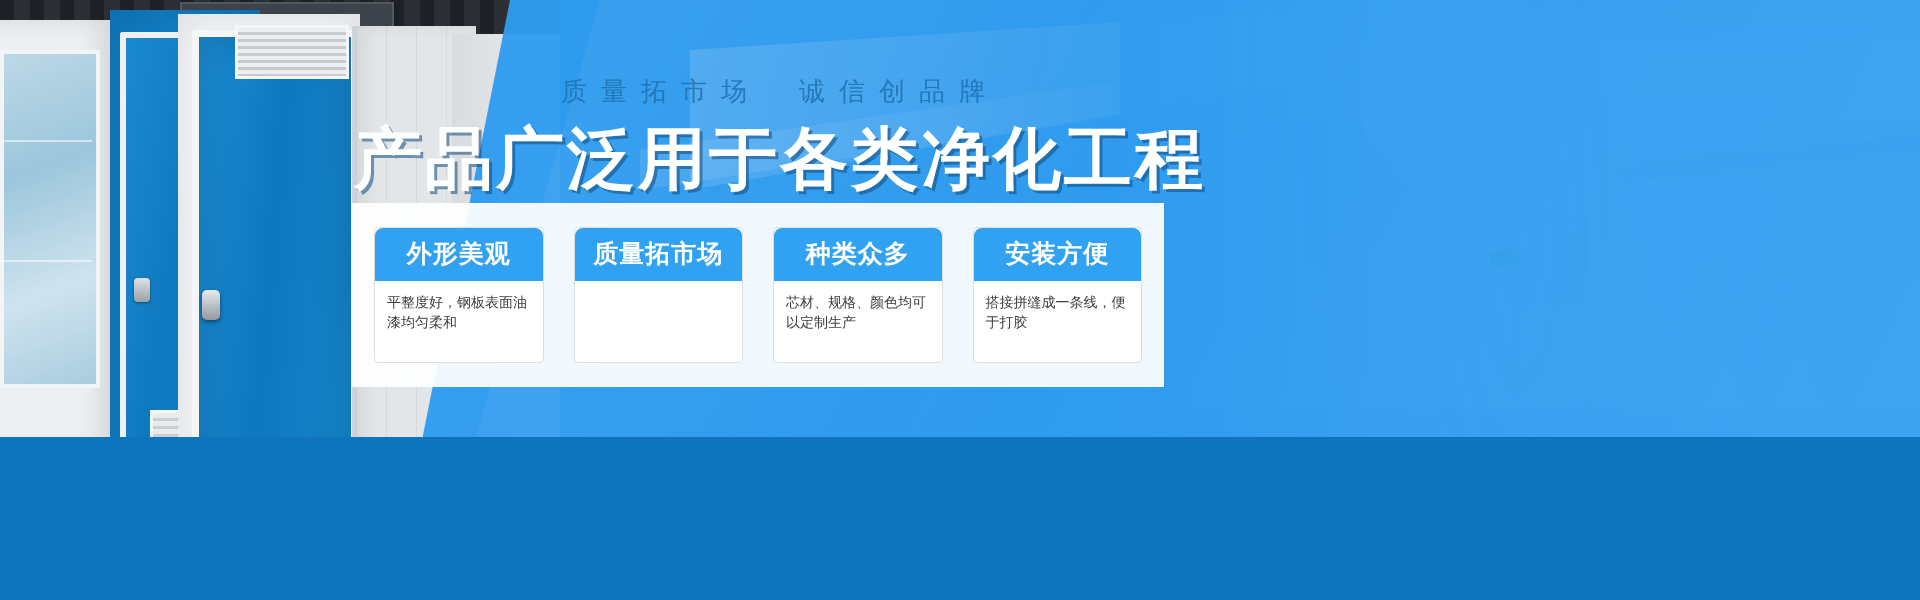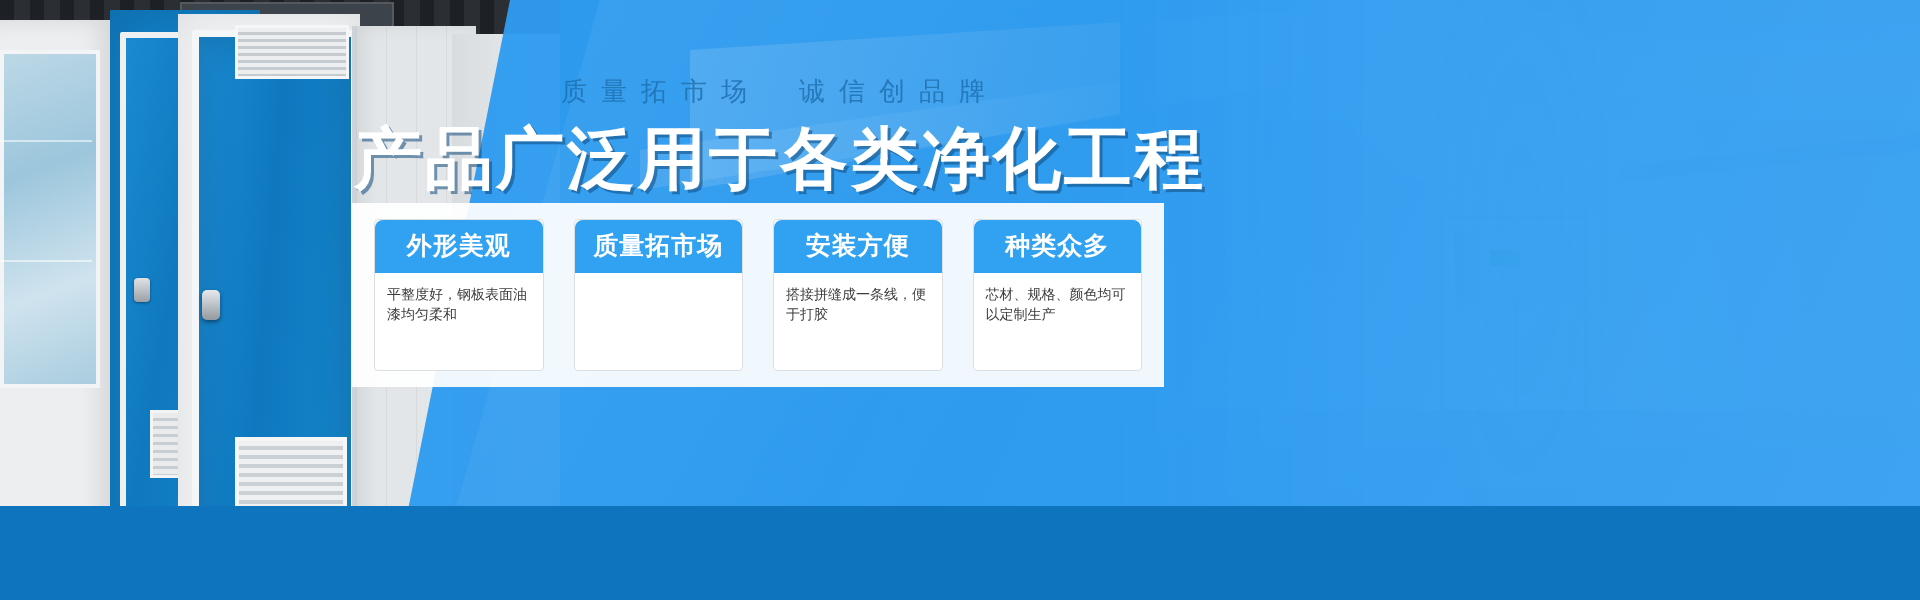--- a/index.html
+++ b/index.html
@@ -1,21 +1,21 @@
 <!DOCTYPE html>
 <html><head>
 <meta charset="utf-8">
 <style>
   html,body{margin:0;padding:0;}
   body{
     width:1920px;height:600px;overflow:hidden;
     font-family:"Liberation Sans","DejaVu Sans",sans-serif;
     background:#0d74bd;
   }
-  #banner{position:relative;width:1920px;height:506px;overflow:hidden;}
+  #banner{position:relative;width:1920px;height:437px;overflow:hidden;}
 
   
   .photo-left{
     position:absolute;left:0;top:0;width:560px;height:600px;overflow:hidden;
     background:linear-gradient(180deg,#2a2e33 0%,#3b4045 4%,#55585c 7%,#8d9196 9%,#cfd3d6 12%,#e8eaec 16%,#dfe2e4 100%);
   }
   .pl-ceiling{position:absolute;left:0;top:0;width:560px;height:34px;
     background:repeating-linear-gradient(90deg,#1d2024 0 14px,#2b2f34 14px 30px);}
   .pl-ceiling:after{content:"";position:absolute;left:180px;top:2px;width:210px;height:26px;
     background:#3d434a;border:2px solid #53595f;}
@@ -125,21 +125,21 @@
     font-size:68px;font-weight:bold;color:#ffffff;letter-spacing:3px;white-space:nowrap;
     text-shadow:3px 3px 0 rgba(16,74,126,.55);
     font-family:"Liberation Sans","DejaVu Sans",sans-serif;
   }
 
   
   .panel-wrap{
     position:absolute;left:352px;top:203px;width:812px;height:184px;
     background:rgba(255,255,255,.93);
   }
-  .cards{display:flex;gap:30px;padding:16px 22px;box-sizing:border-box;height:100%;}
+  .cards{display:flex;gap:30px;padding:24px 22px;box-sizing:border-box;height:100%;}
   .card{
     flex:1 1 0;background:#ffffff;border:1px solid #dcdfe2;border-radius:4px;
     display:flex;flex-direction:column;overflow:hidden;
   }
   .card-head{
     background:#31a1f2;color:#ffffff;font-size:25px;font-weight:bold;
     text-align:center;padding:9px 4px 11px;border-radius:8px 8px 0 0;letter-spacing:1px;
     font-family:"Liberation Sans","DejaVu Sans",sans-serif;
   }
   .card-body{
@@ -213,23 +213,23 @@
   <div class="panel-wrap">
     <div class="cards">
       <div class="card">
         <div class="card-head">外形美观</div>
         <div class="card-body">平整度好，钢板表面油漆均匀柔和</div>
       </div>
       <div class="card">
         <div class="card-head">质量拓市场</div>
       </div>
       <div class="card">
+        <div class="card-head">种类众多</div>
+        <div class="card-body">芯材、规格、颜色均可以定制生产</div>
+      </div>
+      <div class="card">
         <div class="card-head">安装方便</div>
         <div class="card-body">搭接拼缝成一条线，便于打胶</div>
       </div>
-      <div class="card">
-        <div class="card-head">种类众多</div>
-        <div class="card-body">芯材、规格、颜色均可以定制生产</div>
-      </div>
     </div>
   </div>
 
 </div>
 
 </body></html>

